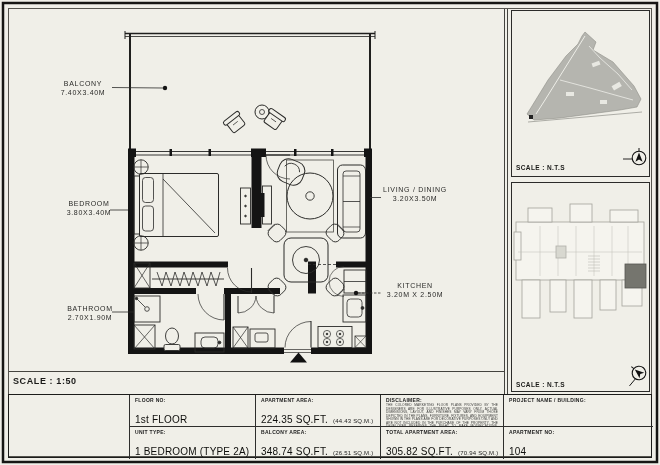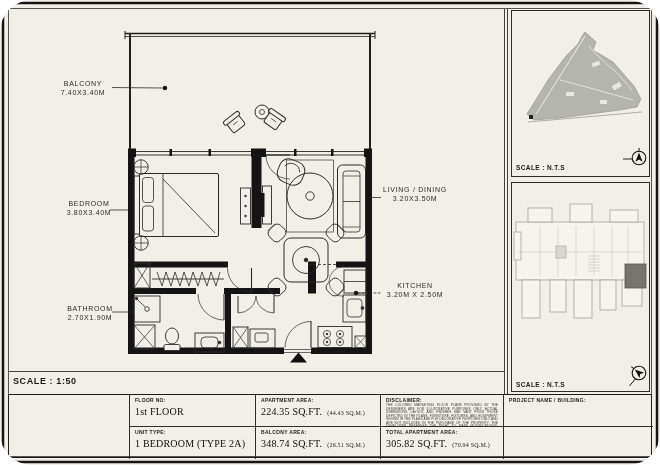--- a/index.html
+++ b/index.html
@@ -1,18 +1,18 @@
 <!DOCTYPE html>
 <html><head>
 <meta charset="utf-8">
 <style>
   html,body{margin:0;padding:0;}
   .page{
     position:relative;width:660px;height:465px;background:#f0efe8;
-    font-family:"Liberation Sans",sans-serif;color:#1d1d1b;overflow:hidden;border-radius:32px;
+    font-family:"Liberation Sans",sans-serif;color:#1d1d1b;overflow:hidden;
   }
   svg{position:absolute;left:0;top:0;}
   .lbl{
     position:absolute;text-align:center;font-size:7px;line-height:9px;
     letter-spacing:.7px;color:#2a2a28;font-weight:500;
   }
   .scale-main{
     position:absolute;left:13px;top:376px;font-size:9px;font-weight:bold;
     letter-spacing:.6px;color:#1a1a18;
   }
@@ -24,21 +24,21 @@
     display:grid;grid-template-columns:121px 126px 125px 123px 149px;
     grid-template-rows:32px 32px;border:1.5px solid #1c1c1a;box-sizing:border-box;
   }
   .cell{border-right:1px solid #2e2e2c;border-bottom:1px solid #2e2e2c;
     padding:2px 5px 0 5px;box-sizing:border-box;overflow:hidden;}
   .cell:nth-child(5n+0){border-right:none;}
   .cell.last-col{border-right:none;}
   .cell.bottom{border-bottom:none;}
   .cell.logo{grid-row:1/3;border-bottom:none;}
   .c-label{font-size:5px;font-weight:bold;letter-spacing:.3px;color:#222;}
-  .c-value{font-size:10px;letter-spacing:.2px;color:#0e0e0c;margin-top:3px;white-space:nowrap;font-family:Liberation Serif, serif;}
+  .c-value{font-size:10px;letter-spacing:.2px;color:#0e0e0c;margin-top:11px;white-space:nowrap;}
   .c-metric{font-size:6px;letter-spacing:.2px;margin-left:5px;color:#222;}
   .disc-text{font-size:3.2px;line-height:3.5px;color:#3a3a38;text-align:justify;
     letter-spacing:.1px;margin-top:1px;}
 </style>
 </head>
 <body>
 
 <div class="page">
 
   <svg width="660" height="465" viewBox="0 0 660 465">
@@ -361,15 +361,19 @@
     <div class="cell bottom">
       <div class="c-label">BALCONY AREA:</div>
       <div class="c-value"><span>348.74 SQ.FT.</span><span class="c-metric">(26.51 SQ.M.)</span></div>
     </div>
 
     <div class="cell bottom">
       <div class="c-label">TOTAL APARTMENT AREA:</div>
       <div class="c-value"><span>305.82 SQ.FT.</span><span class="c-metric">(70.94 SQ.M.)</span></div>
     </div>
 
+    <div class="cell bottom last-col">
+      <div class="c-label">APARTMENT NO:</div>
+      <div class="c-value">104</div>
+    </div>
   </div>
 
 </div>
 
 </body></html>

